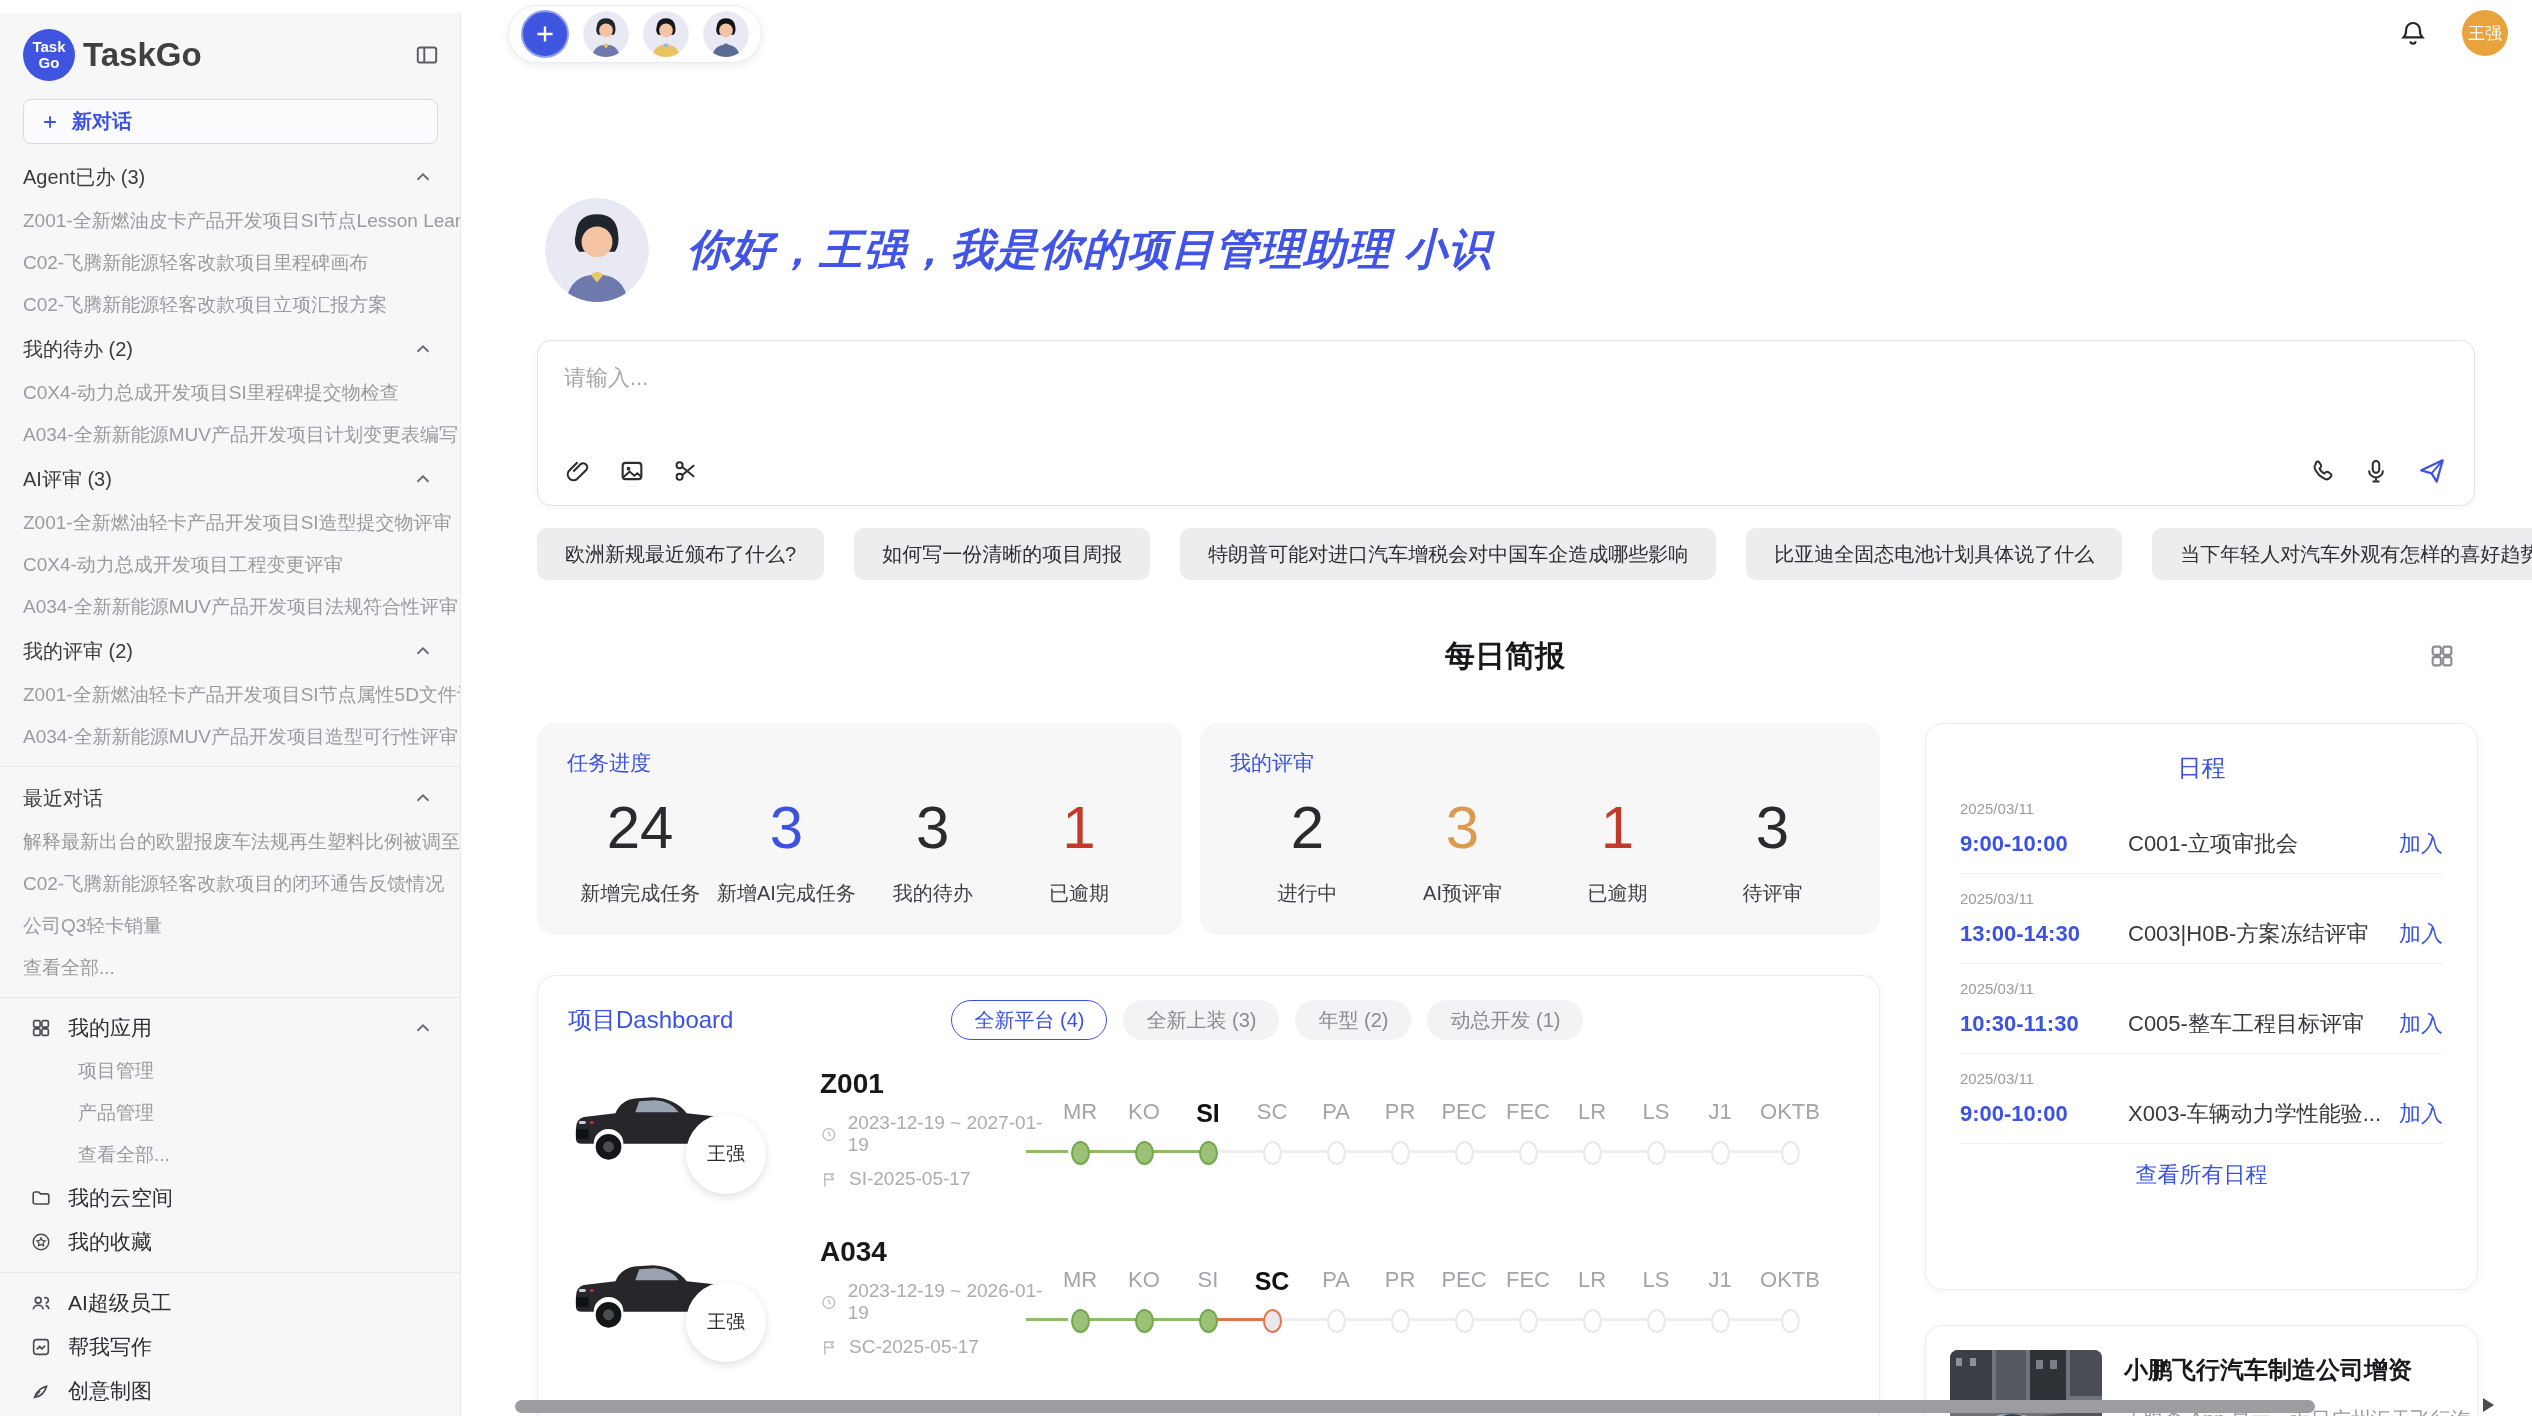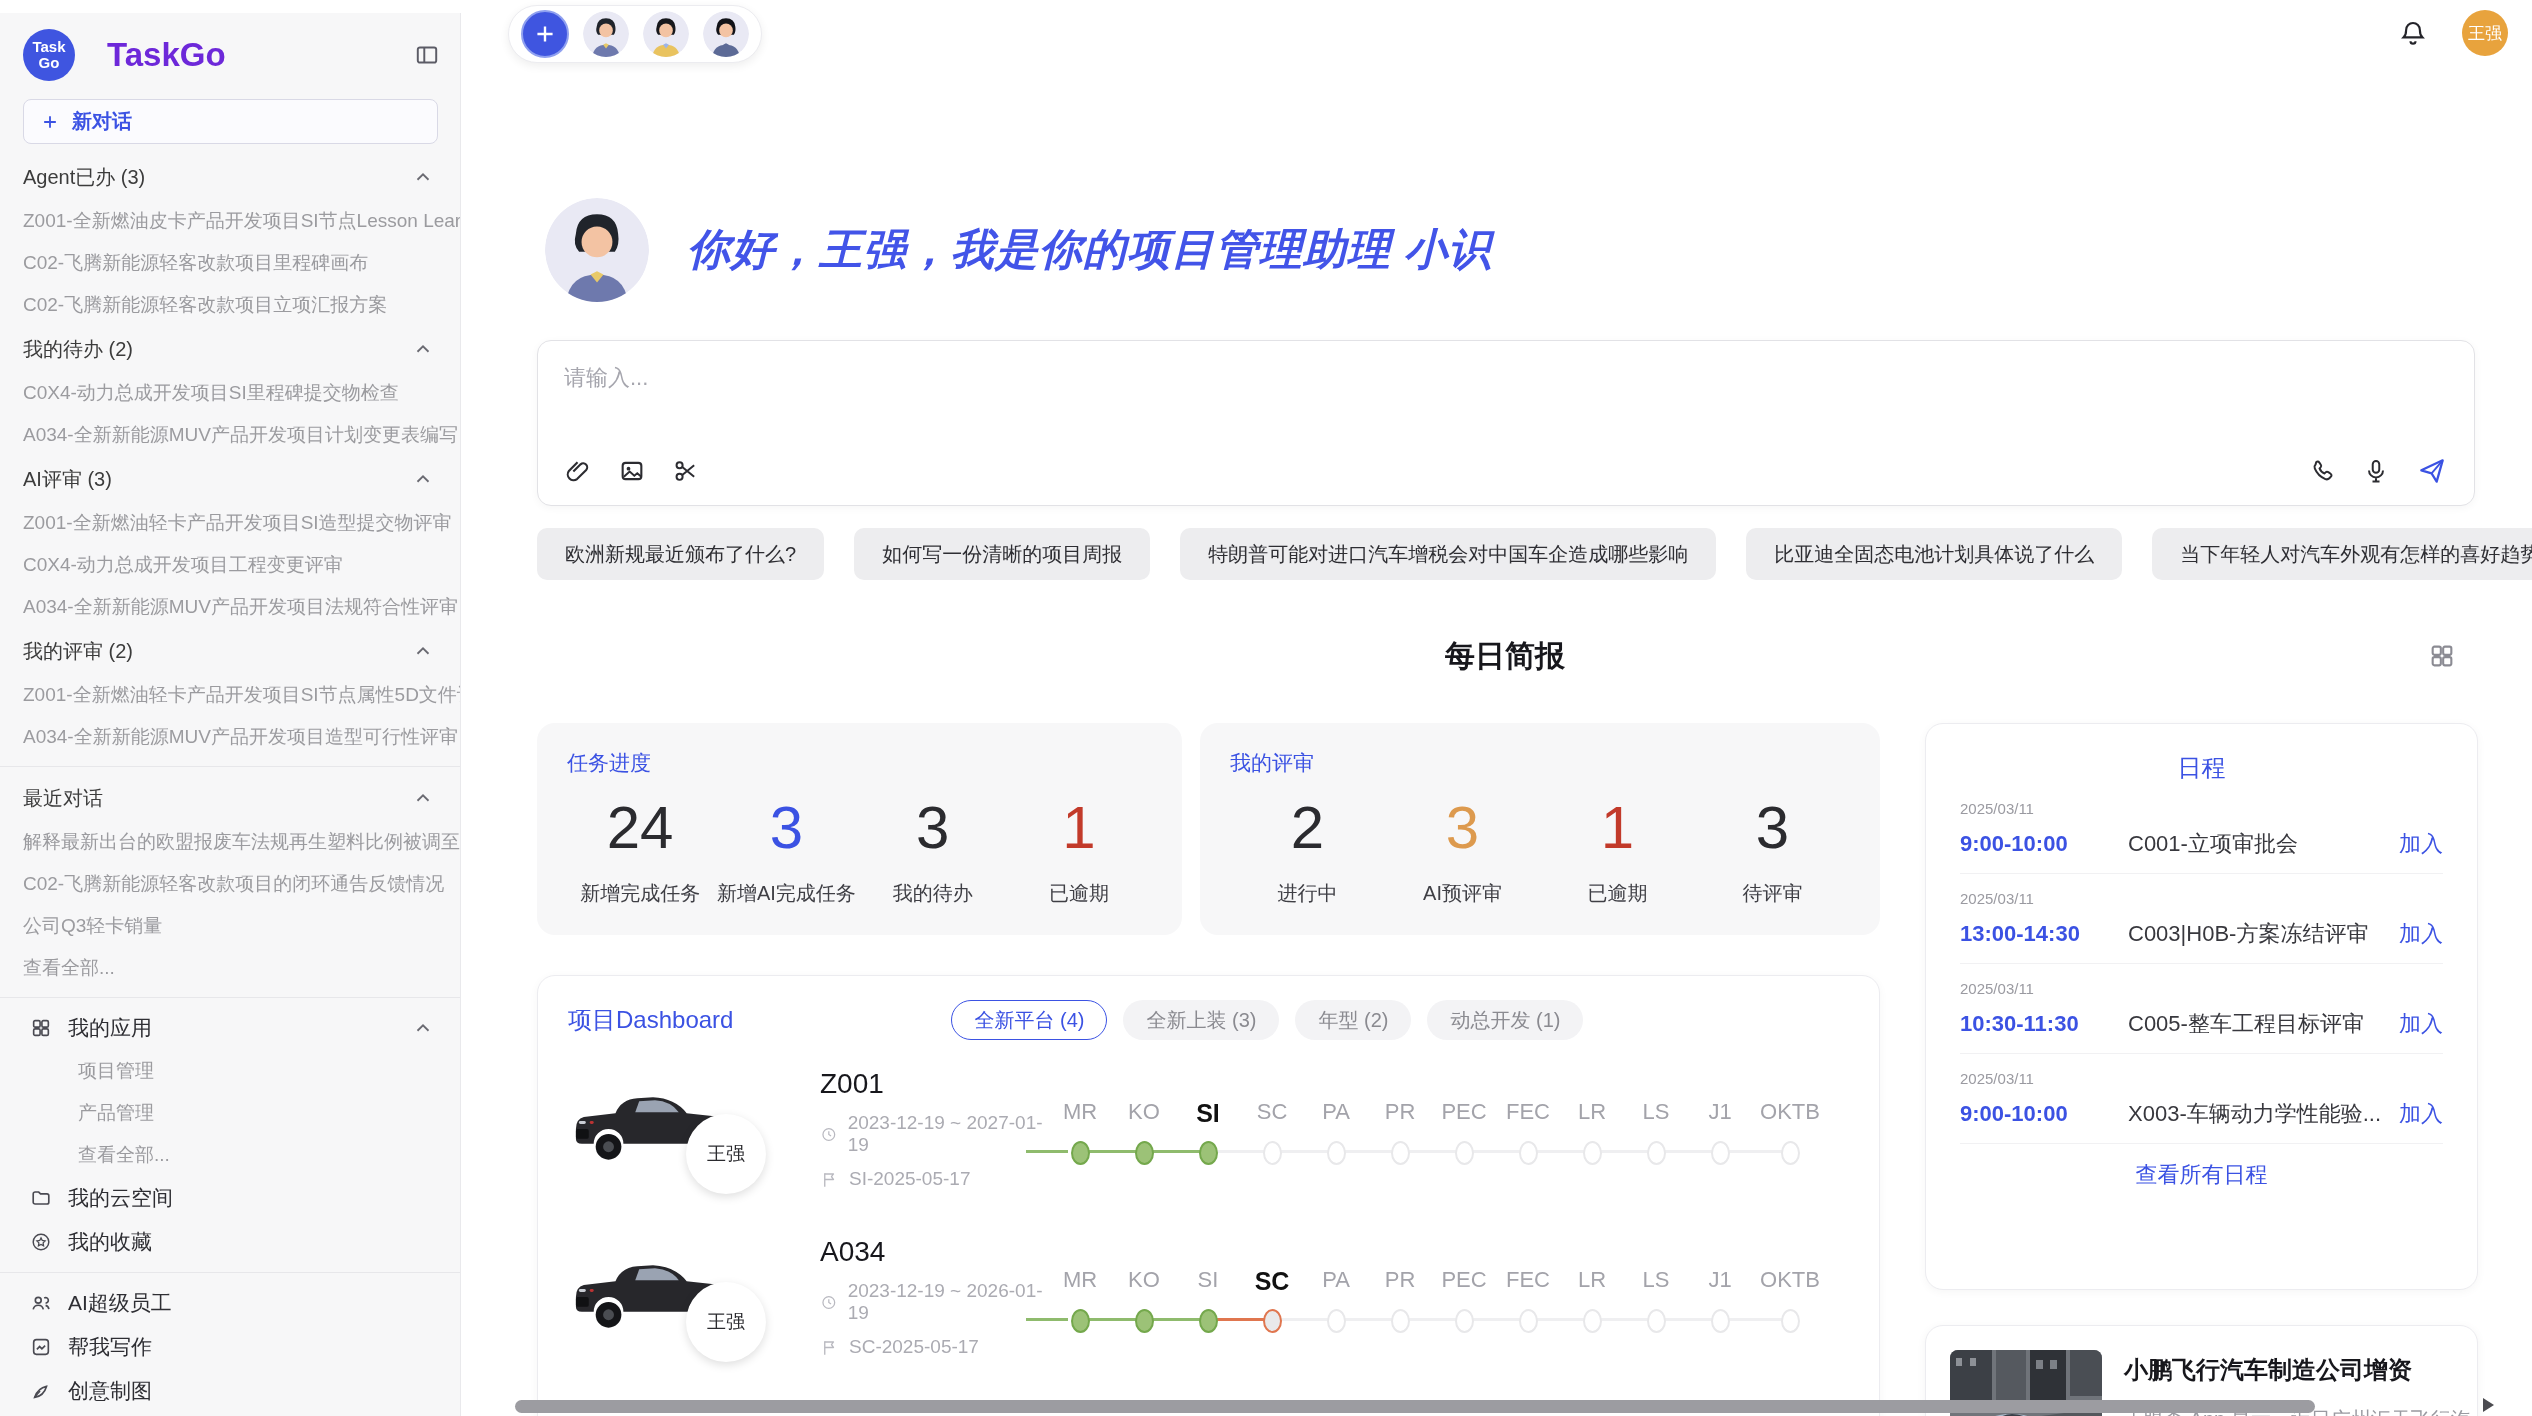--- a/index.html
+++ b/index.html
@@ -7,21 +7,21 @@
     font-family:"Liberation Sans","DejaVu Sans",sans-serif; color:#1f1f1f; }
   svg.ic { display:block; }
 
   
   .sidebar { position:absolute; left:0; top:13px; width:461px; height:1416px;
     background:#f7f7f8; border-right:1px solid #e9e9ec; padding:12px 0 0 0; }
   .sb-head { display:flex; align-items:center; padding:0 20px 0 23px; height:60px; }
   .logo { width:52px; height:52px; border-radius:50%; background:#3f55e0; color:#fff;
     display:flex; flex-direction:column; align-items:center; justify-content:center;
     font-size:15px; font-weight:bold; line-height:16px; }
-  .sb-title { font-size:33px; font-weight:bold; margin-left:32px; color:#6d28d9; flex:1; }
+  .sb-title { font-size:33px; font-weight:bold; margin-left:8px; color:#404040; flex:1; }
   .panel-btn { color:#5c5c66; cursor:pointer; }
   .new-chat { margin:14px 22px 0 23px; height:45px; border:1px solid #d9d9e6; background:#fbfbfe;
     border-radius:8px; display:flex; align-items:center; gap:12px; padding:0 16px;
     color:#3b52e3; font-size:20px; cursor:pointer;font-weight:bold; }
   .sb-scroll { padding:10px 0 0 0; }
   .sb-sec { display:flex; align-items:center; justify-content:space-between;
     padding:0 26px 0 23px; height:46px; font-size:20px; color:#3c3c3c; }
   .sb-sec .chev { color:#6a6a72; }
   .sb-item { height:42px; display:flex; align-items:center; padding:0 20px 0 23px;
     font-size:19px; color:#9b9b9f; white-space:nowrap; overflow:hidden; cursor:pointer; }
@@ -95,21 +95,21 @@
     font-size:20px; background:#f3f3f5; color:#8a8a90; border:1.5px solid transparent; cursor:pointer; }
   .dtab.active { background:#fff; color:#3b52e3; border-color:#3b52e3; }
 
   .proj-row { display:flex; align-items:center; height:158px; margin-top:10px; }
   .truck-wrap { position:relative; width:232px; flex:none; }
   .truck { width:178px; height:102px; }
   .owner-badge { position:absolute; left:118px; top:38px; width:80px; height:80px; border-radius:50%;
     background:#fff; box-shadow:0 3px 10px rgba(0,0,0,.13); display:flex; align-items:center;
     justify-content:center; font-size:19px; color:#2b2b2f; }
   .proj-info { width:248px; flex:none; padding-left:20px; }
-  .proj-name { font-size:28px; font-weight:normal; color:#17171c; }
+  .proj-name { font-size:28px; font-weight:bold; color:#17171c; }
   .proj-meta { display:flex; align-items:center; gap:10px; margin-top:12px;
     font-size:19px; color:#ababb2; }
   .proj-meta .mic-g { color:#b9b9c0; }
 
   .mstones { flex:1; display:flex; padding-top:6px; }
   .mstep { position:relative; width:64px; text-align:center; }
   .mstep:last-child { width:76px; }
   .mlabel { font-size:22px; color:#a3a3aa; height:34px; }
   .mstep.cur .mlabel { color:#111; font-weight:bold; font-size:25px; }
   .mdot { position:relative; z-index:2; margin:8px auto 0; width:19px; height:24px; border-radius:50%;

